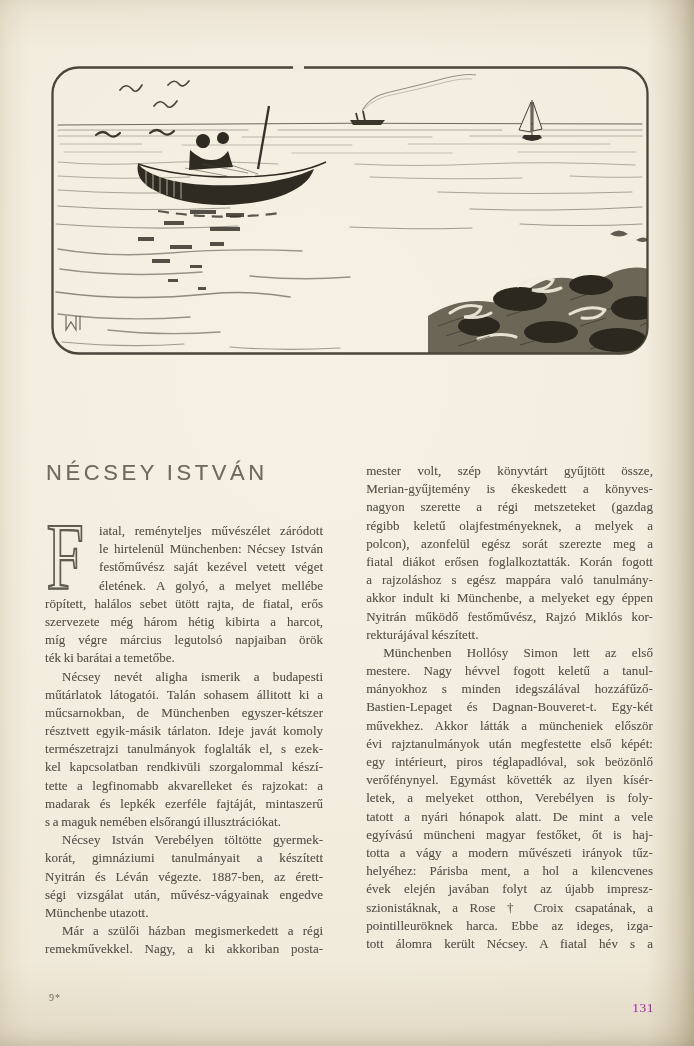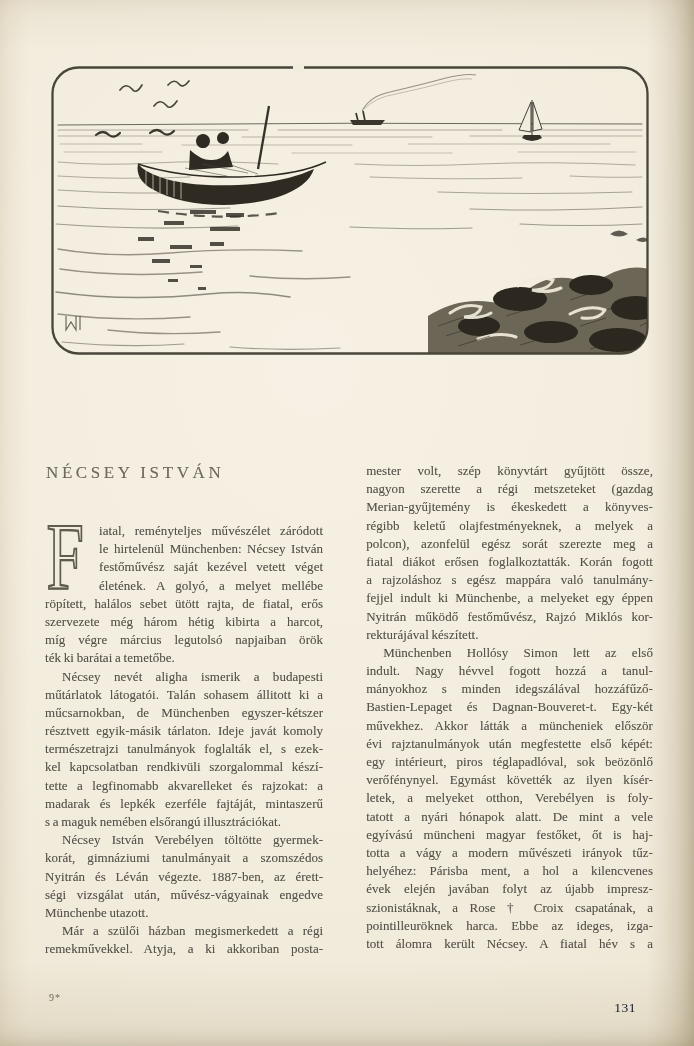--- a/index.html
+++ b/index.html
@@ -16,34 +16,34 @@
   .plate{position:absolute;left:50px;top:64px;width:600px;height:294px;}
   .plate svg{display:block;width:100%;height:100%;}
 
   .columns{position:absolute;left:45px;top:462px;width:608px;display:flex;gap:27px;}
   .col{font-size:13px;line-height:18.2px;letter-spacing:.05px;word-spacing:-.6px;
        text-shadow:0 0 .4px rgba(86,82,74,.35);}
   .col-left{width:286px;}
   .col-right{width:295px;margin-left:16px;}
 
   .article-title{
-    font-family:Liberation Serif, serif;
-    font-size:17px;line-height:22px;letter-spacing:3.6px;
+    font-family:Liberation Sans, sans-serif;
+    font-size:22px;line-height:22px;letter-spacing:3.6px;
     color:#6f6a5d;font-weight:400;margin:0 0 38px 1px;
     transform-origin:left top;
   }
   .para{margin:0;}
   .tline{height:18.2px;overflow:hidden;text-align:justify;text-align-last:justify;}
   .tline.end{text-align:right;text-align-last:left;}
   .para.indent .tline:first-child{text-indent:17px;}
   .dropcap{float:left;width:46px;height:70px;margin:1px 8px 0 0;}
   .dropcap svg{display:block;width:46px;height:70px;overflow:visible;}
 
   .sig{position:absolute;left:49px;top:992px;font-size:10px;color:#6c6759;letter-spacing:1px;}
-  .pageno{position:absolute;right:58px;top:1000px;font-size:13.5px;color:#0f172a;letter-spacing:.5px;}
+  .pageno{position:absolute;right:40px;top:1000px;font-size:13.5px;color:#a21caf;letter-spacing:.5px;}
 </style>
 </head>
 <body>
 
 <div class="plate">
   <svg viewBox="0 0 600 294" xmlns="http://www.w3.org/2000/svg">
     <defs>
       <clipPath id="frameclip">
           <rect x="3" y="4" width="594" height="285" rx="25"></rect>
         </clipPath>
@@ -167,48 +167,48 @@
           <div class="tline">műcsarnokban, de Münchenben egyszer-kétszer</div>
           <div class="tline">résztvett egyik-másik tárlaton. Ideje javát komoly</div>
           <div class="tline">természetrajzi tanulmányok foglalták el, s ezek-</div>
           <div class="tline">kel kapcsolatban rendkivüli szorgalommal készí-</div>
           <div class="tline">tette a legfinomabb akvarelleket és rajzokat: a</div>
           <div class="tline">madarak és lepkék ezerféle fajtáját, mintaszerű</div>
           <div class="tline end">s a maguk nemében elsőrangú illusztrációkat.</div>
         </div>
         <div class="para indent">
           <div class="tline">Nécsey István Verebélyen töltötte gyermek-</div>
-          <div class="tline">korát, gimnáziumi tanulmányait a szomszédos</div>
+          <div class="tline">korát, gimnáziumi tanulmányait a készített</div>
           <div class="tline">Nyitrán és Léván végezte. 1887-ben, az érett-</div>
           <div class="tline">ségi vizsgálat után, művész-vágyainak engedve</div>
           <div class="tline end">Münchenbe utazott.</div>
         </div>
         <div class="para indent">
           <div class="tline">Már a szülői házban megismerkedett a régi</div>
-          <div class="tline">remekművekkel. Atyja, a ki akkoriban posta-</div>
+          <div class="tline">remekművekkel. Nagy, a ki akkoriban posta-</div>
         </div>
       </div>
   </div>
   <div class="col col-right">
     <div>
         <div class="para">
           <div class="tline">mester volt, szép könyvtárt gyűjtött össze,</div>
+          <div class="tline">Merian-gyűjtemény is ékeskedett a könyves-</div>
           <div class="tline">nagyon szerette a régi metszeteket (gazdag</div>
-          <div class="tline">Merian-gyűjtemény is ékeskedett a könyves-</div>
           <div class="tline">régibb keletű olajfestményeknek, a melyek a</div>
           <div class="tline">polcon), azonfelül egész sorát szerezte meg a</div>
           <div class="tline">fiatal diákot erősen foglalkoztatták. Korán fogott</div>
           <div class="tline">a rajzoláshoz s egész mappára való tanulmány-</div>
-          <div class="tline">fejjel indult ki Münchenbe, a melyeket egy éppen</div>
+          <div class="tline">akkor indult ki Münchenbe, a melyeket egy éppen</div>
           <div class="tline">Nyitrán működő festőművész, Rajzó Miklós kor-</div>
           <div class="tline end">rekturájával készített.</div>
         </div>
         <div class="para indent">
           <div class="tline">Münchenben Hollósy Simon lett az első</div>
-          <div class="tline">indult. Nagy hévvel fogott hozzá a tanul-</div>
+          <div class="tline">mestere. Nagy hévvel fogott keletű a tanul-</div>
           <div class="tline">mányokhoz s minden idegszálával hozzáfűző-</div>
           <div class="tline">Bastien-Lepaget és Dagnan-Bouveret-t. Egy-két</div>
           <div class="tline">művekhez. Akkor látták a müncheniek először</div>
           <div class="tline">évi rajztanulmányok után megfestette első képét:</div>
           <div class="tline">egy intérieurt, piros téglapadlóval, sok beözönlő</div>
           <div class="tline">verőfénynyel. Egymást követték az ilyen kísér-</div>
           <div class="tline">letek, a melyeket otthon, Verebélyen is foly-</div>
           <div class="tline">tatott a nyári hónapok alatt. De mint a vele</div>
           <div class="tline">egyívású müncheni magyar festőket, őt is haj-</div>
           <div class="tline">totta a vágy a modern művészeti irányok tűz-</div>

